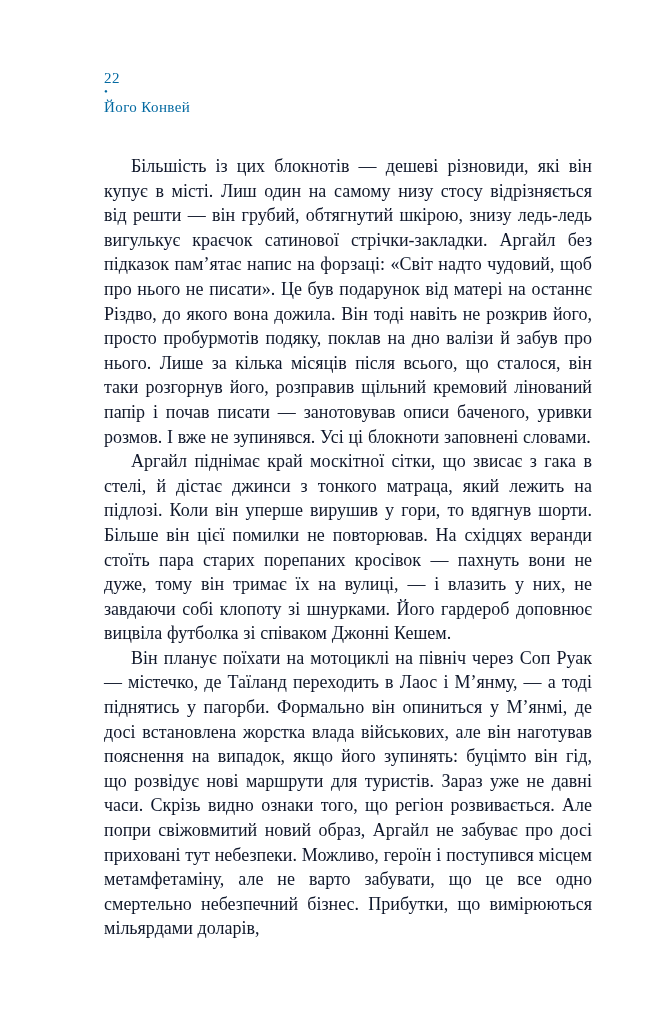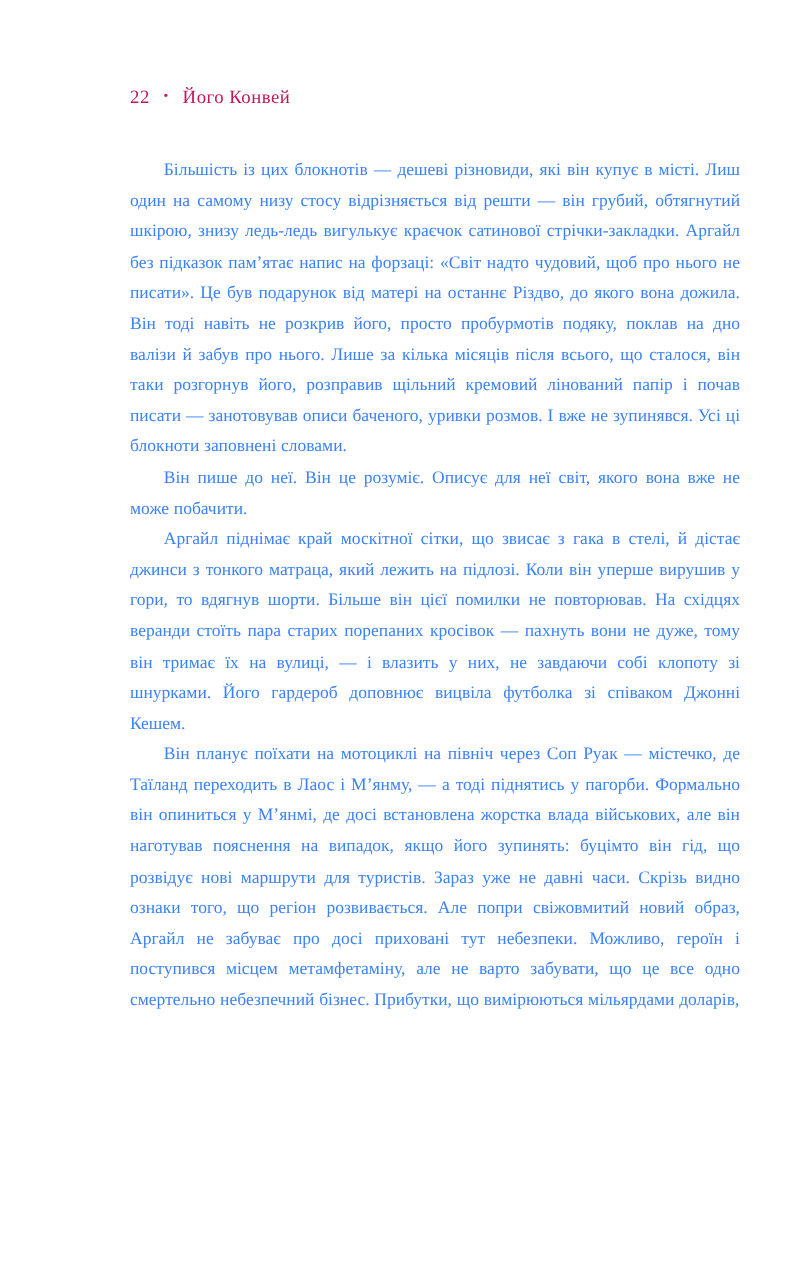--- a/index.html
+++ b/index.html
@@ -15,52 +15,52 @@
     width: 648px;
     height: 1024px;
     padding: 70px 56px 0 104px;
     background: #ffffff;
   }
   .page-header {
     display: flex;
     align-items: baseline;
     font-size: 15px;
     letter-spacing: 0.4px;
-    color: #be185d;
+    color: #0369a1;
     margin-bottom: 38px;
+    flex-direction: column;
   }
   .page-header .page-num {
     margin-right: 11px;
   }
   .page-header .sep {
     font-size: 11px;
     margin-right: 11px;
     position: relative;
     top: -2px;
   }
   .page-body p {
-    font-size: 14px;
+    font-size: 18px;
     line-height: 24.6px;
     text-align: justify;
     text-indent: 27px;
-    color: #3b82f6;
+    color: #0f172a;
     word-spacing: 0.3px;
   }
 </style>
 </head>
 <body>
 
 <div class="page">
 
   <header class="page-header">
     <span class="page-num">22</span>
     <span class="sep">•</span>
     <span class="author">Його Конвей</span>
   </header>
 
   <main class="page-body">
     <p>Більшість із цих блокнотів — дешеві різновиди, які він купує в місті. Лиш один на самому низу стосу відрізняється від решти — він грубий, обтягнутий шкірою, знизу ледь-ледь вигулькує краєчок сатинової стрічки-закладки. Аргайл без підказок пам’ятає напис на форзаці: «Світ надто чудовий, щоб про нього не писати». Це був подарунок від матері на останнє Різдво, до якого вона дожила. Він тоді навіть не розкрив його, просто пробурмотів подяку, поклав на дно валізи й забув про нього. Лише за кілька місяців після всього, що сталося, він таки розгорнув його, розправив щільний кремовий лінований папір і почав писати — занотовував описи баченого, уривки розмов. І вже не зупинявся. Усі ці блокноти заповнені словами.</p>
-    <p>Він пише до неї. Він це розуміє. Описує для неї світ, якого вона вже не може побачити.</p>
     <p>Аргайл піднімає край москітної сітки, що звисає з гака в стелі, й дістає джинси з тонкого матраца, який лежить на підлозі. Коли він уперше вирушив у гори, то вдягнув шорти. Більше він цієї помилки не повторював. На східцях веранди стоїть пара старих порепаних кросівок — пахнуть вони не дуже, тому він тримає їх на вулиці, — і влазить у них, не завдаючи собі клопоту зі шнурками. Його гардероб доповнює вицвіла футболка зі співаком Джонні Кешем.</p>
     <p>Він планує поїхати на мотоциклі на північ через Соп Руак — містечко, де Таїланд переходить в Лаос і М’янму, — а тоді піднятись у пагорби. Формально він опиниться у М’янмі, де досі встановлена жорстка влада військових, але він наготував пояснення на випадок, якщо його зупинять: буцімто він гід, що розвідує нові маршрути для туристів. Зараз уже не давні часи. Скрізь видно ознаки того, що регіон розвивається. Але попри свіжовмитий новий образ, Аргайл не забуває про досі приховані тут небезпеки. Можливо, героїн і поступився місцем метамфетаміну, але не варто забувати, що це все одно смертельно небезпечний бізнес. Прибутки, що вимірюються мільярдами доларів,</p>
   </main>
 
 </div>
 
 </body></html>

